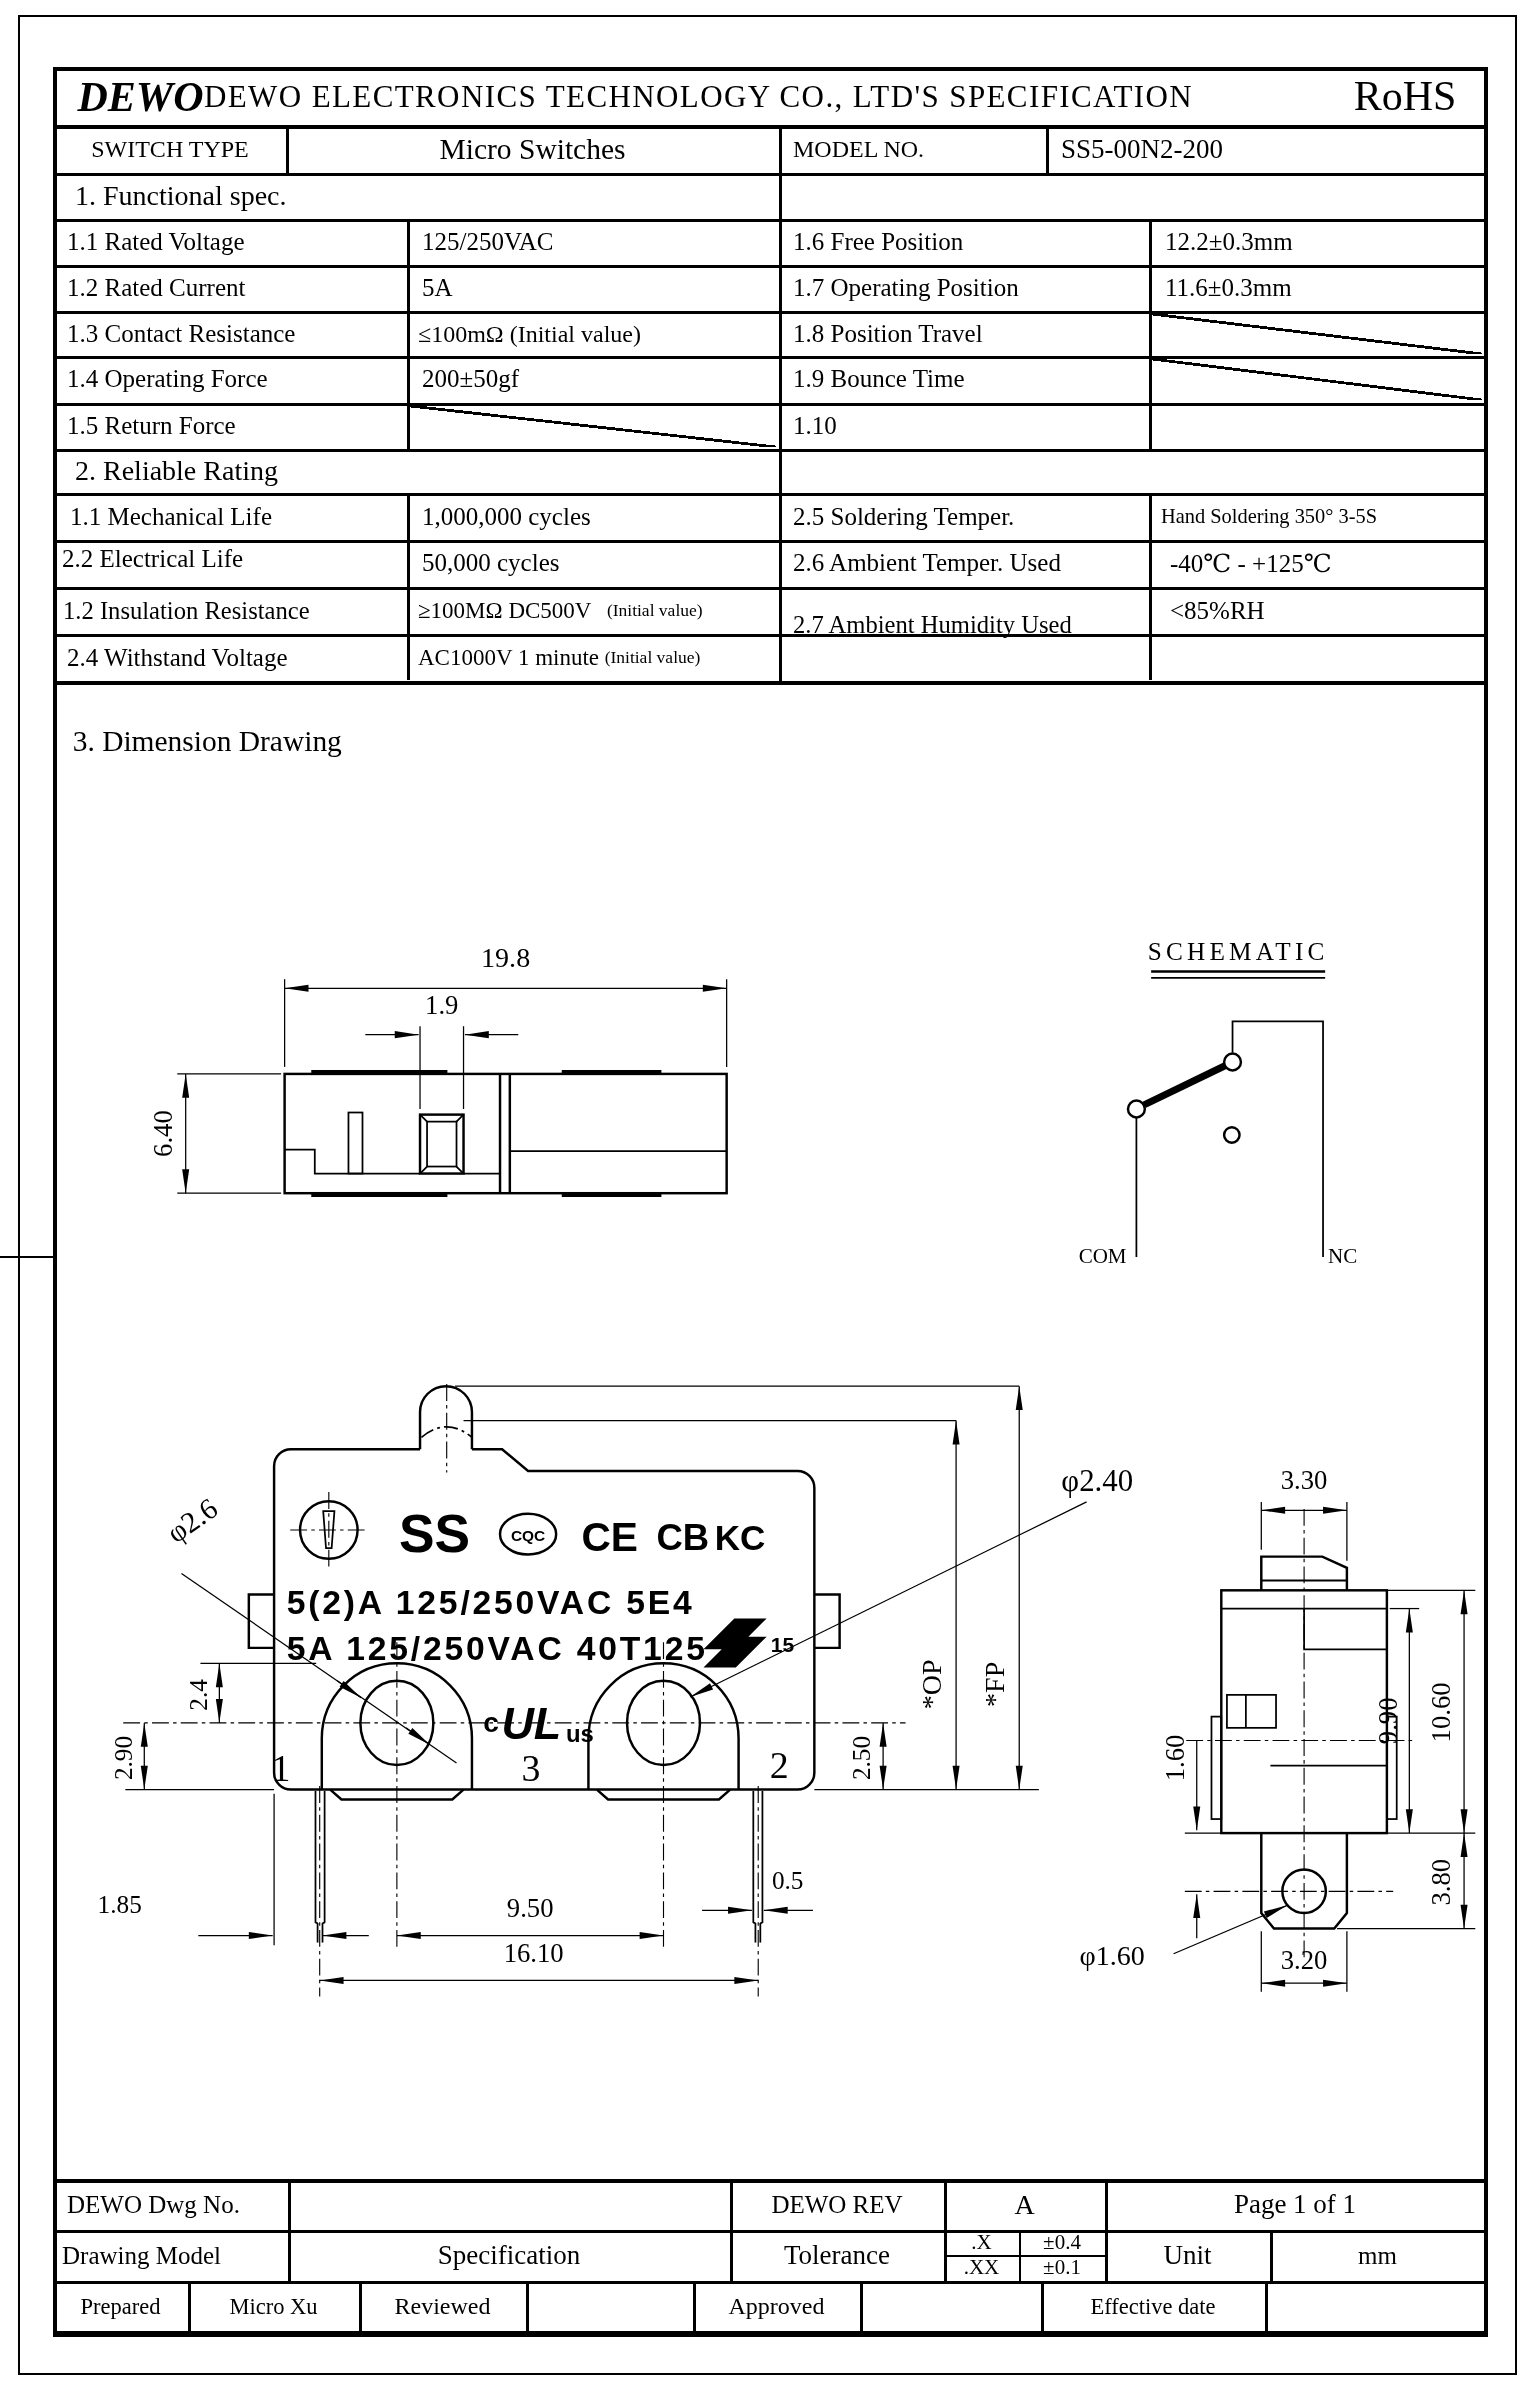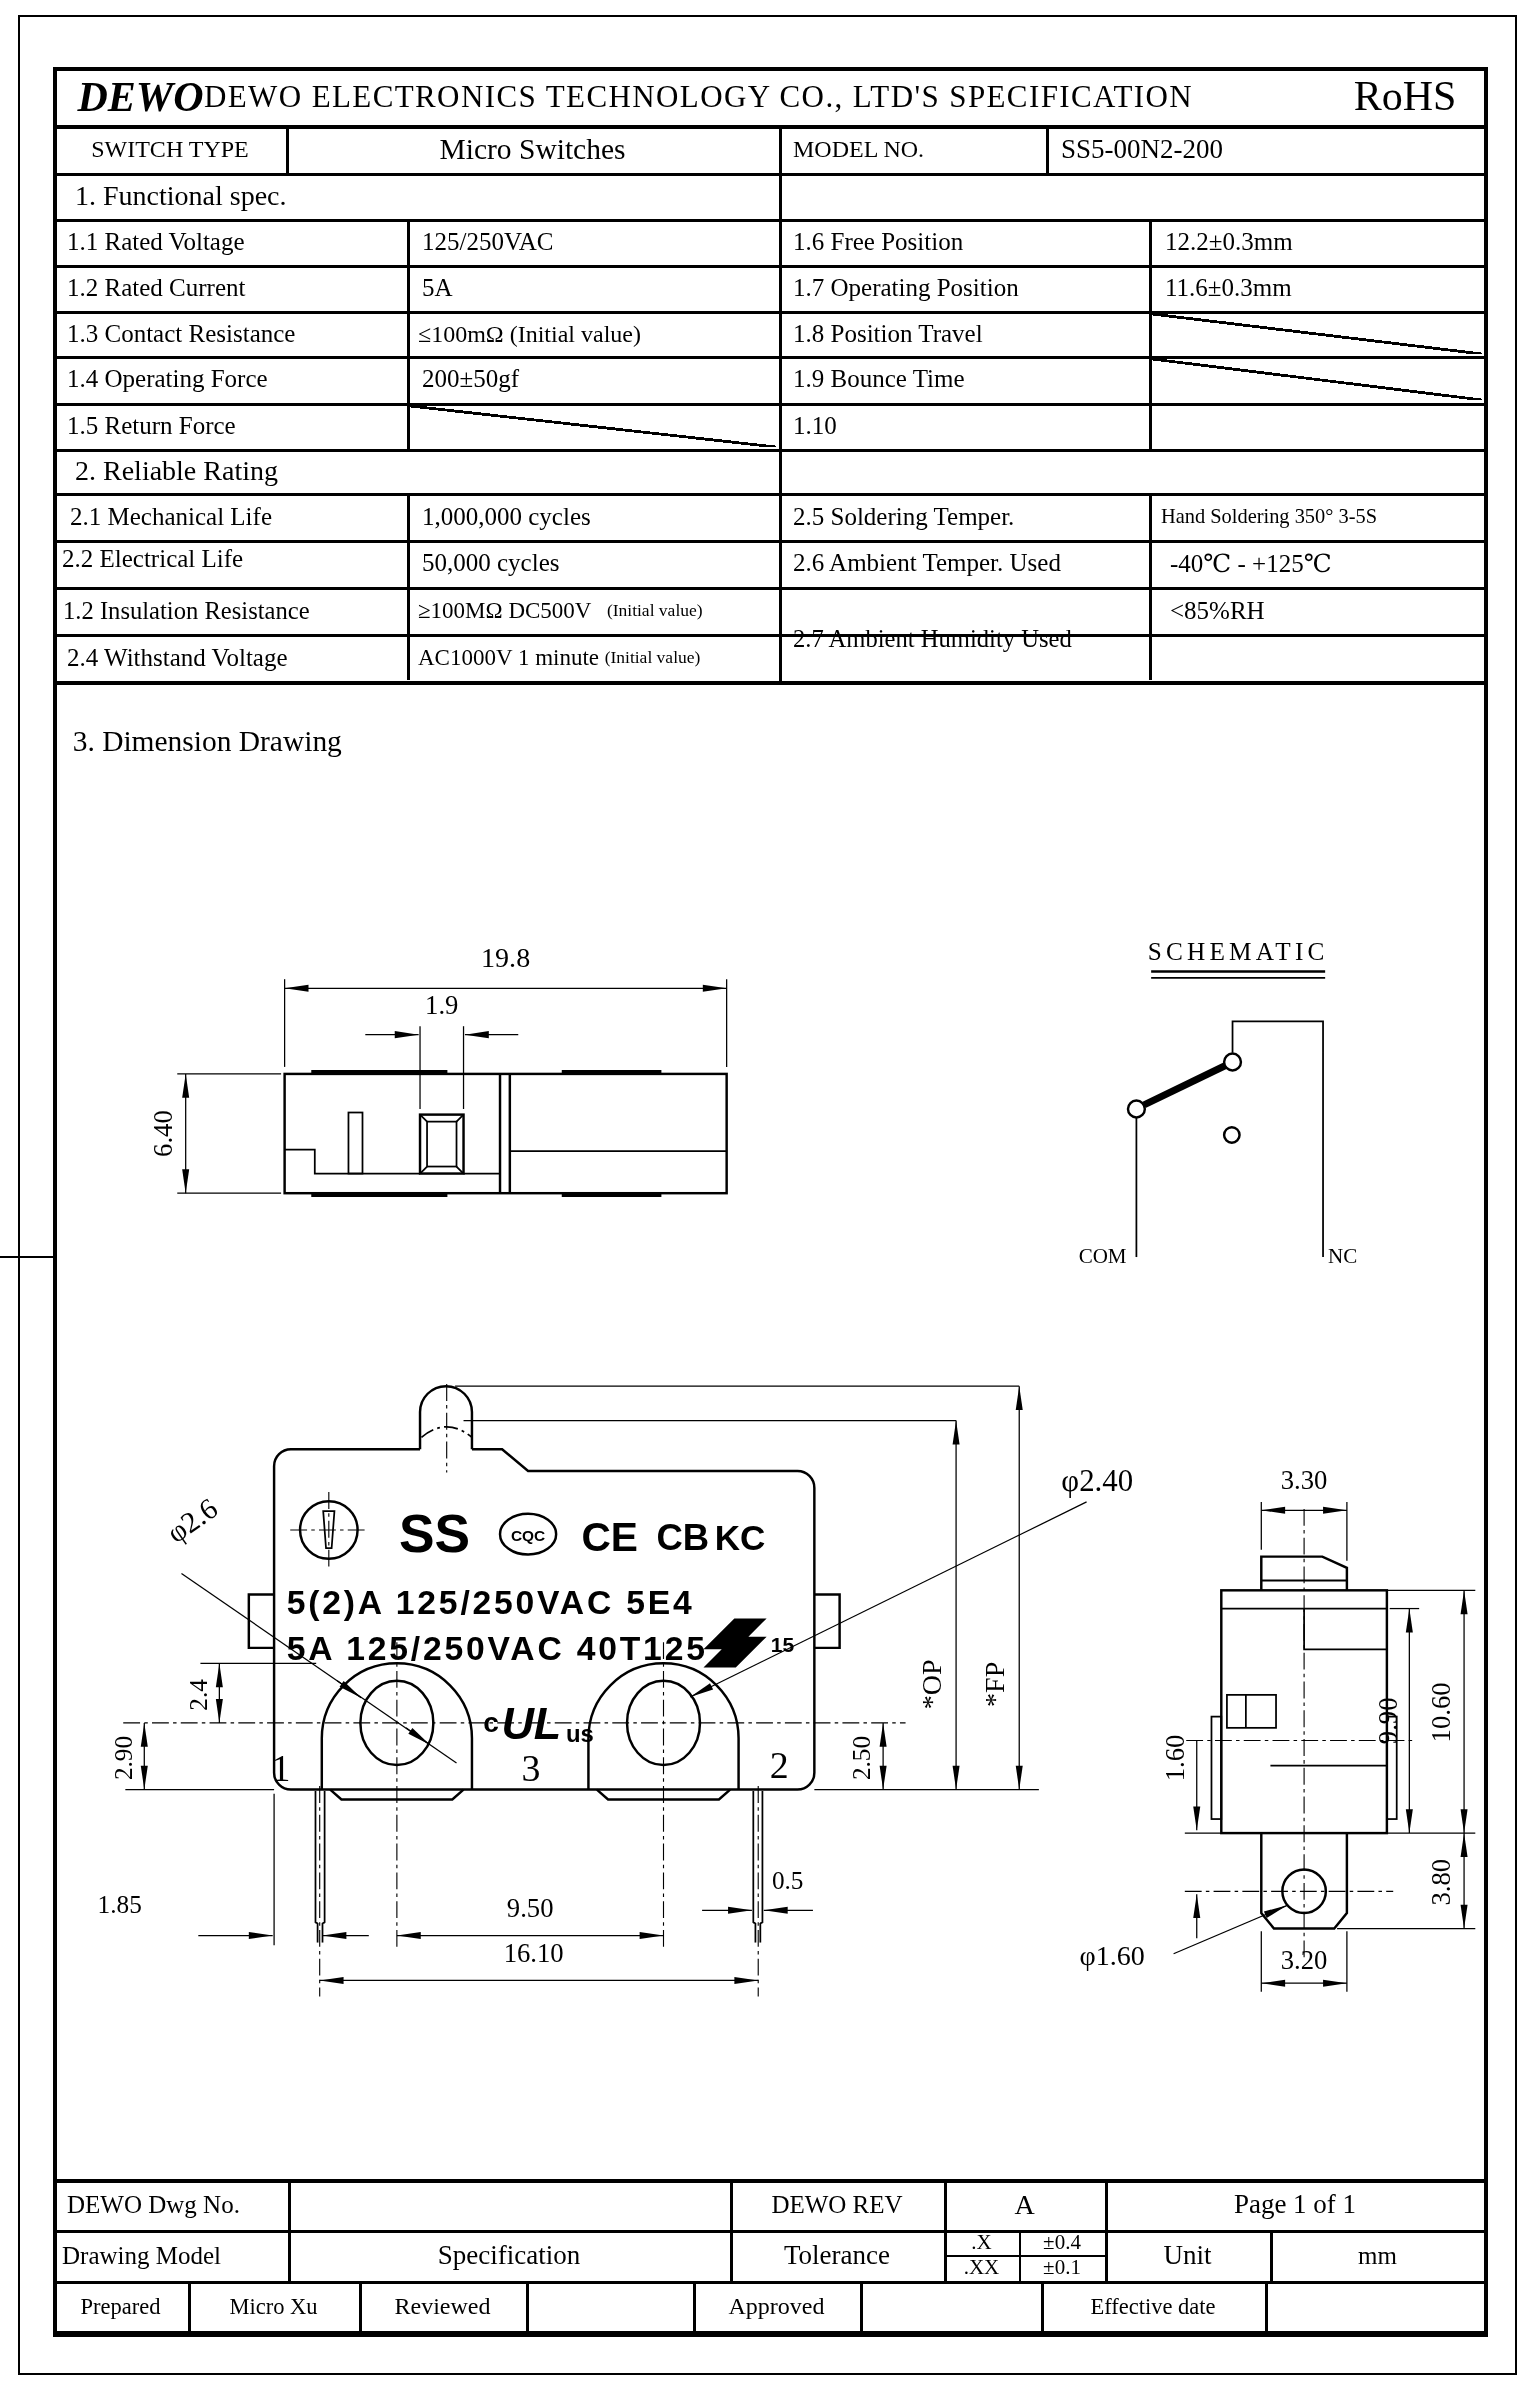--- a/index.html
+++ b/index.html
@@ -99,40 +99,40 @@
   <div class="t" style="left:793px;top:265px;width:351px;height:46px;font-size:25px">1.7  Operating Position</div>
   <div class="t" style="left:1165px;top:265px;width:316px;height:46px;font-size:25px">11.6±0.3mm</div>
   <div class="t" style="left:793px;top:311px;width:351px;height:46px;font-size:25px">1.8  Position Travel</div>
   <div class="slash" style="left:1152px;top:314px;width:330px;height:40px"></div>
   <div class="t" style="left:793px;top:356px;width:351px;height:46px;font-size:25px">1.9  Bounce Time</div>
   <div class="slash" style="left:1152px;top:359px;width:330px;height:41px"></div>
   <div class="t" style="left:793px;top:403px;width:351px;height:46px;font-size:25px">1.10</div>
 
   <div class="t" style="left:75px;top:449px;width:632px;height:44px;font-size:28px">2. Reliable Rating</div>
 
-  <div class="t" style="left:70px;top:493px;width:337px;height:47px;font-size:25px">2.1 Mechanical Life</div>
+  <div class="t" style="left:70px;top:493px;width:337px;height:47px;font-size:25px">1.1 Mechanical Life</div>
   <div class="t" style="left:422px;top:493px;width:351px;height:47px;font-size:25px">1,000,000 cycles</div>
   <div class="t" style="left:62px;top:540px;width:337px;height:37px;font-size:25px">2.2 Electrical Life</div>
   <div class="t" style="left:422px;top:540px;width:351px;height:46px;font-size:25px">50,000 cycles</div>
   <div class="t" style="left:63px;top:587px;width:347px;height:47px;font-size:24.6px">1.2 Insulation Resistance</div>
   <div class="t" style="left:418px;top:587px;width:365px;height:47px;font-size:23px">
       <span>≥100MΩ DC500V</span>
       <span style="font-size:17.5px;margin-left:15.4px">(Initial value)</span>
   </div>
   <div class="t" style="left:67px;top:634px;width:337px;height:47px;font-size:25px">2.4  Withstand Voltage</div>
   <div class="t" style="left:418px;top:634px;width:365px;height:47px;font-size:23px">
       <span>AC1000V 1 minute</span>
       <span style="font-size:17.5px;margin-left:5.6px">(Initial value)</span>
   </div>
 
   <div class="t" style="left:793px;top:493px;width:351px;height:47px;font-size:25px">2.5 Soldering Temper.</div>
   <div class="t" style="left:1161px;top:493px;width:323px;height:47px;font-size:20.4px">Hand Soldering 350°  3-5S</div>
   <div class="t" style="left:793px;top:540px;width:351px;height:46px;font-size:25px">2.6 Ambient Temper. Used</div>
   <div class="t" style="left:1170px;top:540px;width:316px;height:46px;font-size:25px">-40℃ - +125℃</div>
-  <div class="t" style="left:793px;top:615px;width:358px;height:47px;font-size:24.6px">2.7 Ambient Humidity Used</div>
+  <div class="t" style="left:793px;top:601px;width:358px;height:47px;font-size:24.6px">2.7 Ambient Humidity Used</div>
   <div class="t" style="left:1170px;top:587px;width:316px;height:47px;font-size:25px">&lt;85%RH</div>
 
   <svg style="left:53px;top:681px" width="1435" height="1498" viewBox="75 970 2045 2135">
     <defs>
       <marker id="ar" markerUnits="userSpaceOnUse" markerWidth="38" markerHeight="14" viewBox="0 0 38 14" refX="37" refY="7" orient="auto-start-reverse">
         <path d="M37,7 L3,2 L3,12 Z" fill="#000"></path>
       </marker>
     </defs>
 
     <text x="103" y="1070" font-size="42">3. Dimension Drawing</text>

